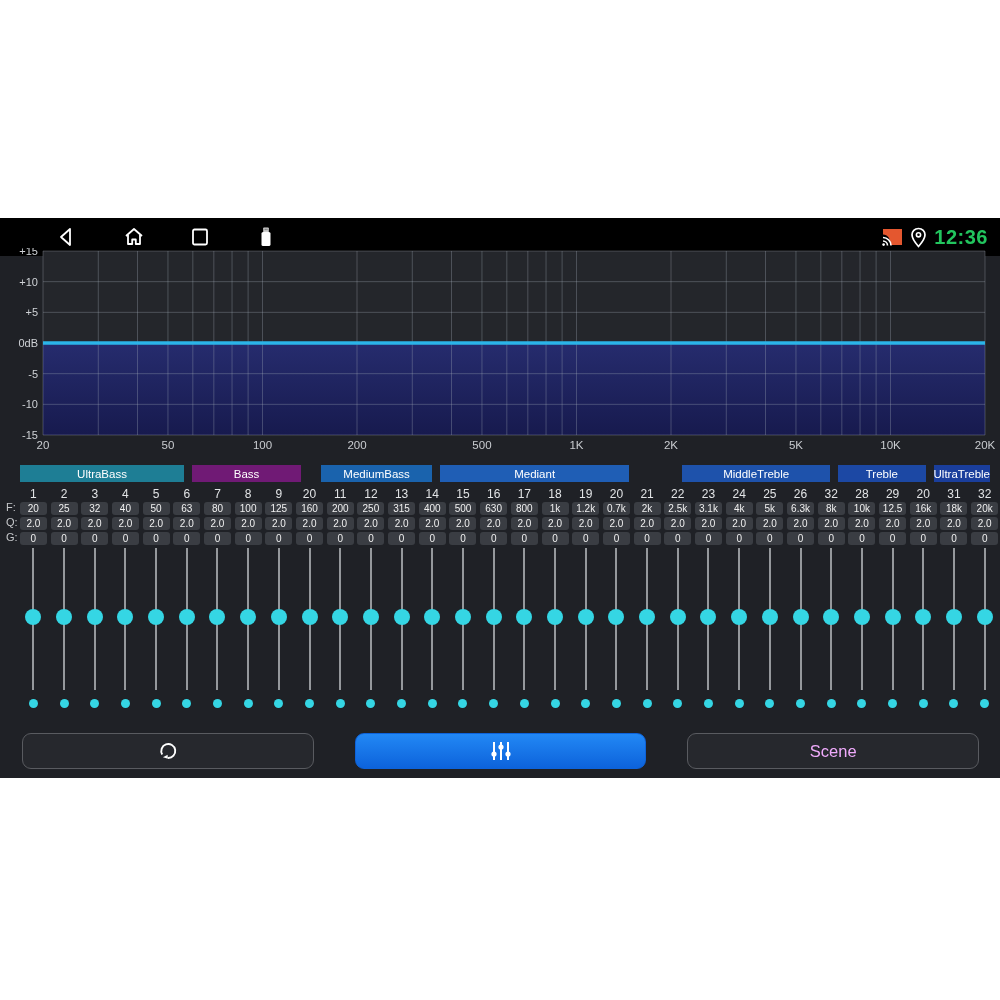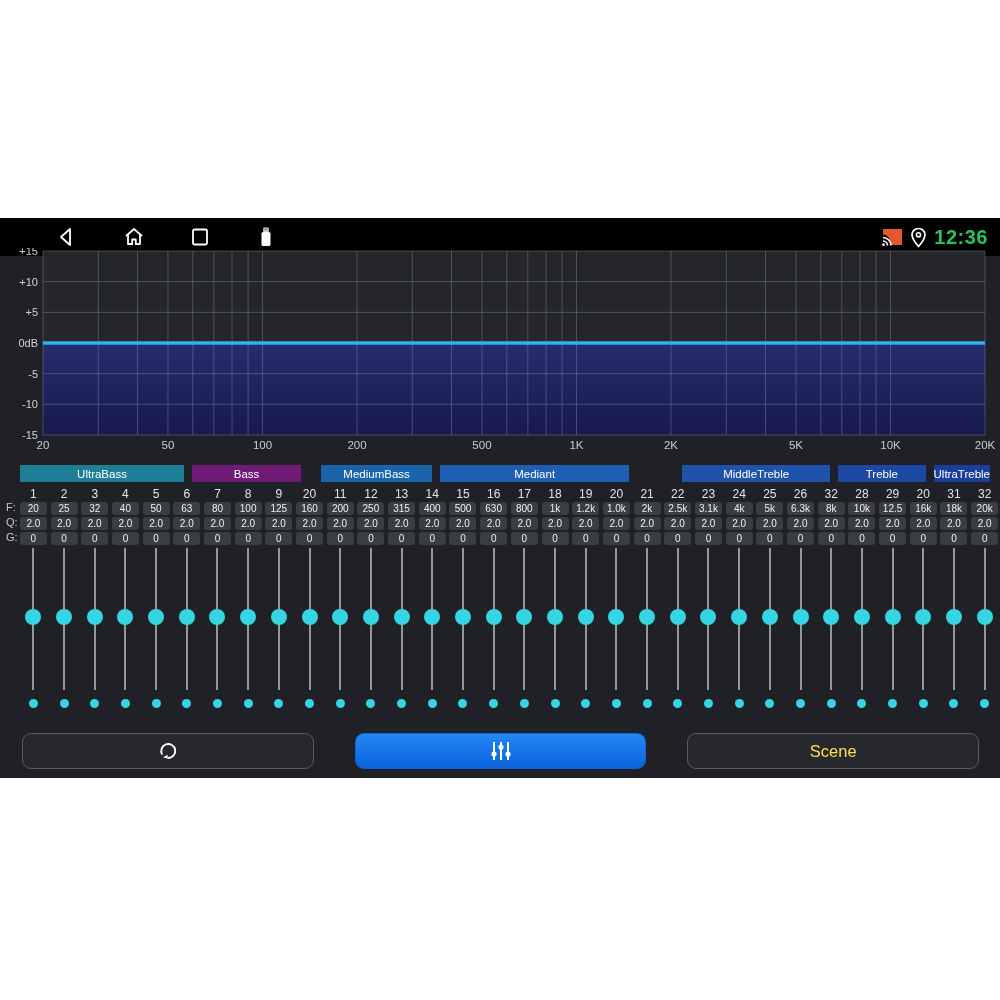--- a/index.html
+++ b/index.html
@@ -39,21 +39,21 @@
   .track{position:absolute;left:50%;transform:translateX(-50%);top:0;bottom:0;width:2px;background:#95989c;}
   .thumb{position:absolute;left:50%;top:61px;transform:translateX(-50%);
          width:16px;height:16px;border-radius:50%;background:#35d6e4;}
   .dots{position:absolute;left:18px;top:480px;width:982px;height:10px;display:grid;
         grid-template-columns:repeat(32,1fr);}
   .dot{width:9px;height:9px;border-radius:50%;background:#35d6e4;}
 
   
   .btn-row{position:absolute;top:515px;left:0;width:1000px;height:36px;display:flex;
            padding:0 21px 0 22px;gap:41px;box-sizing:border-box;}
-  .btn{flex:1;border:1.5px solid #595b60;border-radius:9px;background:#26282d;color:#fde047;
+  .btn{flex:1;border:1.5px solid #595b60;border-radius:9px;background:#26282d;color:#f0abfc;
        display:flex;align-items:center;justify-content:center;font-size:16.5px;cursor:pointer;}
   .btn.primary{background:linear-gradient(#2288f5,#0d63db);border:1.5px solid #0d63db;}
 </style>
 </head>
 <body>
 
 <div class="content">
 
   <div class="status-bar">
     <svg class="nav-icon" style="left:54px" viewBox="0 0 24 24">
@@ -315,21 +315,21 @@
       <div class="cell">
         <span class="valbox">800</span>
       </div>
       <div class="cell">
         <span class="valbox">1k</span>
       </div>
       <div class="cell">
         <span class="valbox">1.2k</span>
       </div>
       <div class="cell">
-        <span class="valbox">1.0k</span>
+        <span class="valbox">0.7k</span>
       </div>
       <div class="cell">
         <span class="valbox">2k</span>
       </div>
       <div class="cell">
         <span class="valbox">2.5k</span>
       </div>
       <div class="cell">
         <span class="valbox">3.1k</span>
       </div>

